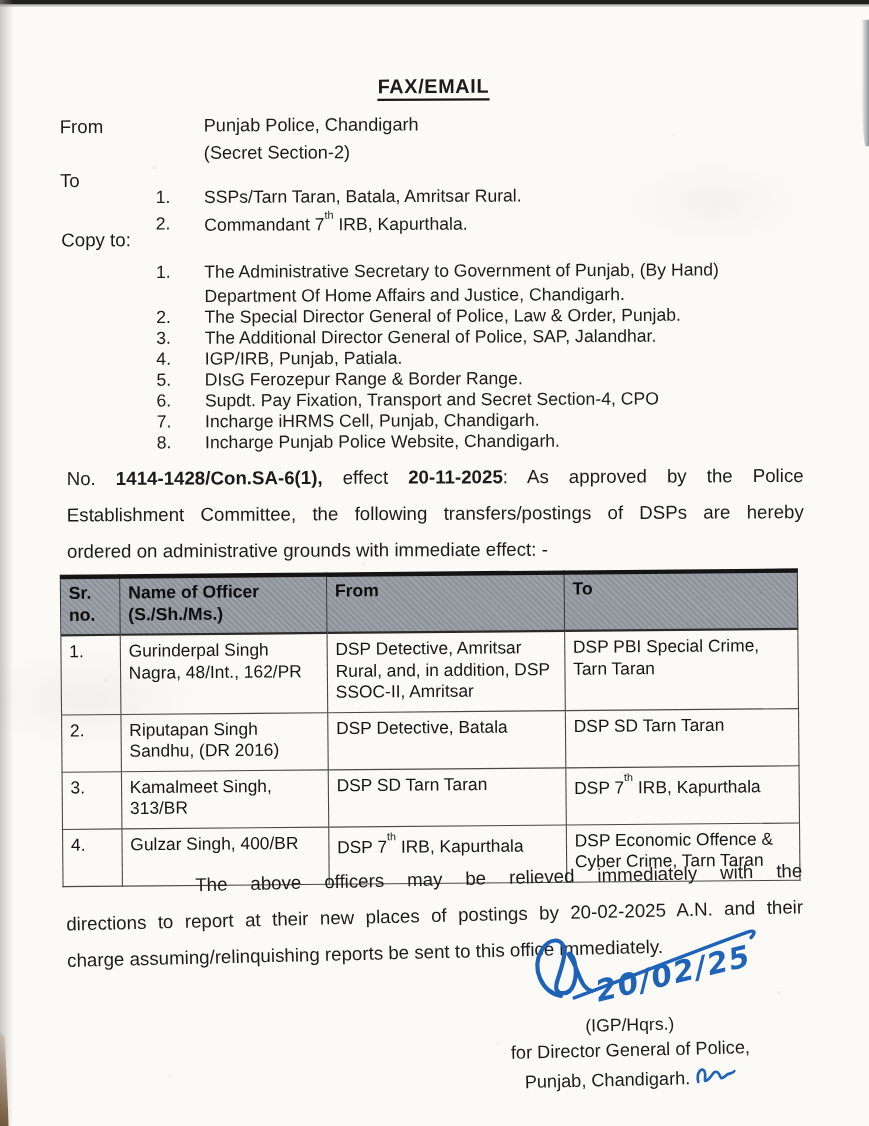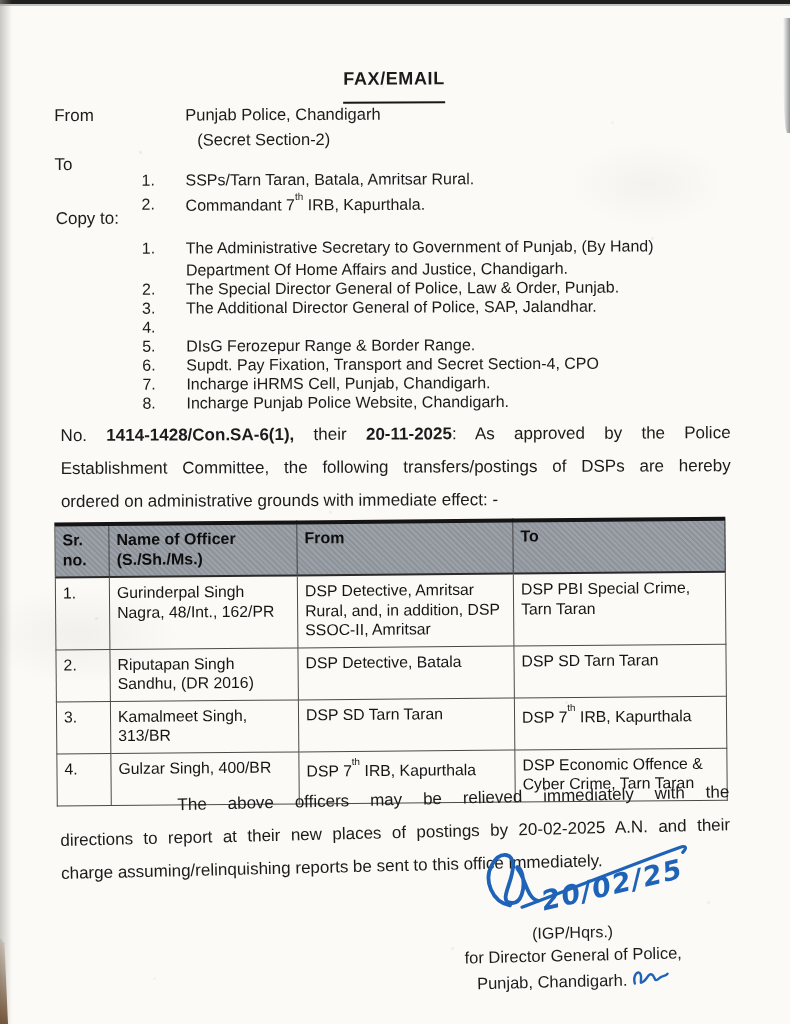--- a/index.html
+++ b/index.html
@@ -34,21 +34,21 @@
       708px 902px 0 1px rgba(110,110,110,.06), 382px 86px 0 1px rgba(110,110,110,.05),
       566px 702px 0 1px rgba(110,110,110,.07), 154px 978px 0 1px rgba(110,110,110,.05),
       452px 948px 0 1px rgba(110,110,110,.06), 612px 122px 0 1px rgba(110,110,110,.05); }
 
   .sect { position:absolute; left:0; top:0; width:790px; height:1024px; }
   .sect-upper { transform:rotate(-0.25deg); transform-origin:60px 300px; }
   .sect-lower { transform:rotate(-1.35deg); transform-origin:60px 828px; }
 
   .title { position:absolute; left:0; top:70px; width:790px; text-align:center;
     font-size:18px; font-weight:700; letter-spacing:.6px; }
-  .title span { border-bottom:2.5px solid #171717; padding-bottom:13px; }
+  .title span { border-bottom:2.5px solid #171717; padding-bottom:1px; }
 
   .lbl { position:absolute; font-size:17px; }
   .txtline { position:absolute; font-size:16.5px; white-space:nowrap; }
   .num { position:absolute; left:142px; font-size:16px; }
   .itxt { position:absolute; left:186px; font-size:16px; white-space:nowrap; }
 
   .jline { position:absolute; left:60px; width:670px; font-size:17px;
     text-align:justify; text-align-last:justify; white-space:normal; }
   .jline.last { text-align-last:left; }
   .bold { font-weight:700;margin-top:43px; }
@@ -84,48 +84,49 @@
   <div class="edge-right-top"></div>
   <div class="edge-bottom-left"></div>
   <div class="speckles"></div>
 
   <div class="sect sect-upper">
 
     <div class="title"><span>FAX/EMAIL</span></div>
 
     <div class="lbl" style="left:55px; top:106px;">From</div>
     <div class="txtline" style="left:186px; top:106px;text-align:center;">Punjab Police, Chandigarh</div>
-    <div class="txtline" style="left:198px; top:131px;">(Secret Section-2)</div>
+    <div class="txtline" style="left:186px; top:131px;">(Secret Section-2)</div>
 
     <div class="lbl" style="left:55px; top:155px;">To</div>
     <span class="num" style="top:172px;">1.</span>
     <span class="itxt" style="top:172px;">SSPs/Tarn Taran, Batala, Amritsar Rural.</span>
     <span class="num" style="top:196px;">2.</span>
     <span class="itxt" style="top:196px;">Commandant 7<sup>th</sup> IRB, Kapurthala.</span>
 
     <div class="lbl" style="left:56px; top:209px;">Copy to:</div>
 
     <span class="num" style="top:240px;">1.</span>
     <span class="itxt" style="top:240px;">The Administrative Secretary to Government of Punjab, (By Hand)</span>
     <span class="itxt" style="top:262px;">Department Of Home Affairs and Justice, Chandigarh.</span>
     <span class="num" style="top:281px;">2.</span>
     <span class="itxt" style="top:281px;">The Special Director General of Police, Law &amp; Order, Punjab.</span>
     <span class="num" style="top:300px;">3.</span>
     <span class="itxt" style="top:300px;">The Additional Director General of Police, SAP, Jalandhar.</span>
     <span class="num" style="top:319px;">4.</span>
+    <span class="itxt" style="top:319px;">IGP/IRB, Punjab, Patiala.</span>
     <span class="num" style="top:338px;">5.</span>
     <span class="itxt" style="top:338px;">DIsG Ferozepur Range &amp; Border Range.</span>
     <span class="num" style="top:357px;">6.</span>
     <span class="itxt" style="top:357px;">Supdt. Pay Fixation, Transport and Secret Section-4, CPO</span>
     <span class="num" style="top:376px;">7.</span>
     <span class="itxt" style="top:376px;">Incharge iHRMS Cell, Punjab, Chandigarh.</span>
     <span class="num" style="top:395px;">8.</span>
     <span class="itxt" style="top:395px;">Incharge Punjab Police Website, Chandigarh.</span>
 
-    <div class="jline" style="top:426px;"><span>No. </span><span class="bold">1414-1428/Con.SA-6(1),</span><span> their </span><span class="bold">20-11-2025</span><span>: As approved by the Police</span></div>
+    <div class="jline" style="top:426px;"><span>No. </span><span class="bold">1414-1428/Con.SA-6(1),</span><span> effect </span><span class="bold">20-11-2025</span><span>: As approved by the Police</span></div>
     <div class="jline" style="top:459px;">Establishment Committee, the following transfers/postings of DSPs are hereby</div>
     <div class="jline last" style="top:492px;">ordered on administrative grounds with immediate effect: -</div>
   </div>
 
   <table class="transfer">
     <colgroup>
         <col style="width:54px">
         <col style="width:188px">
         <col style="width:216px">
         <col style="width:212px">

